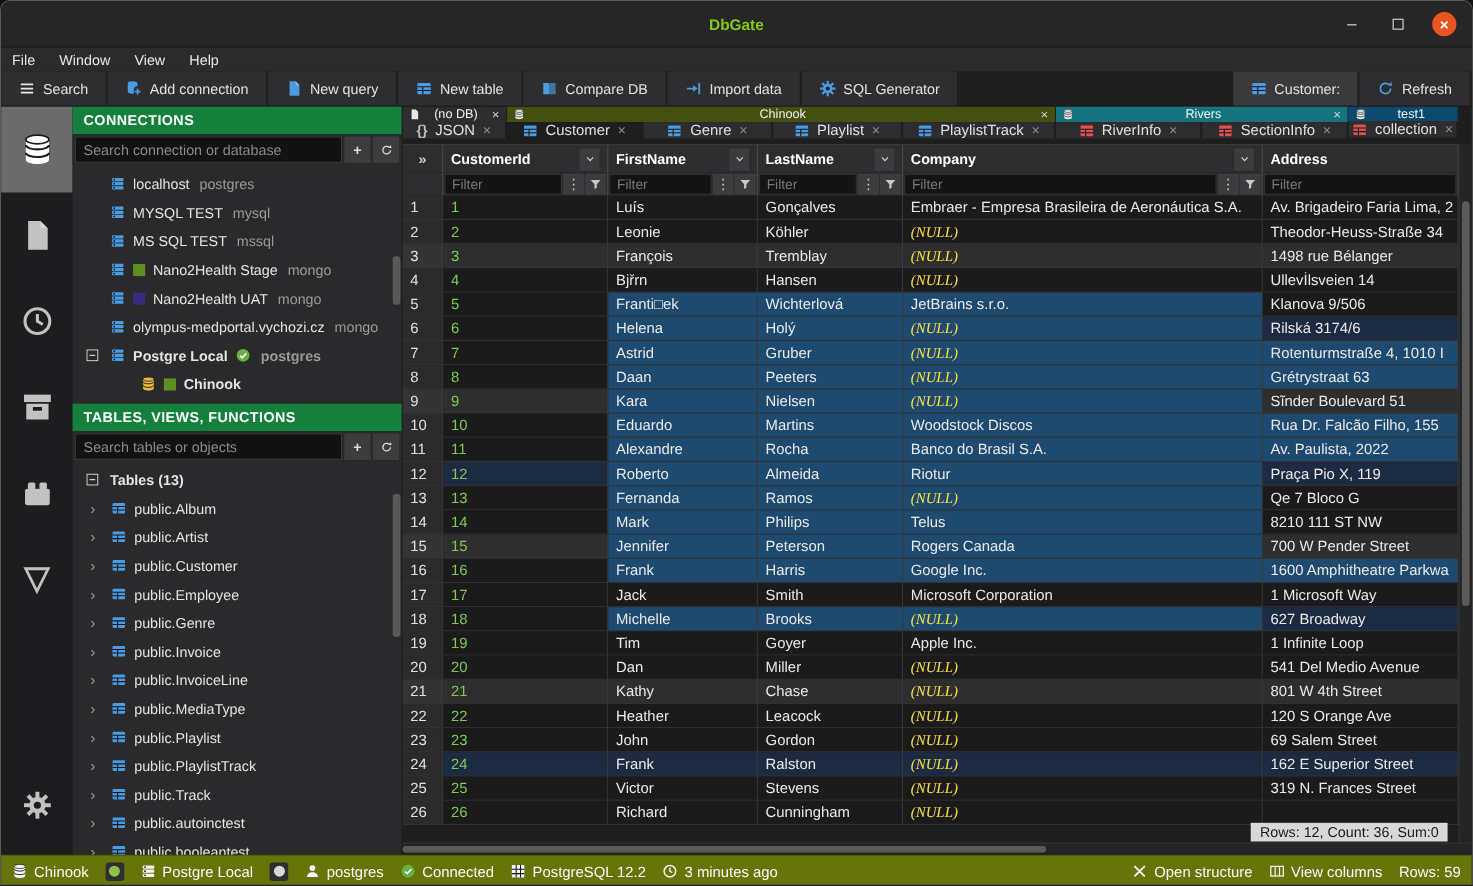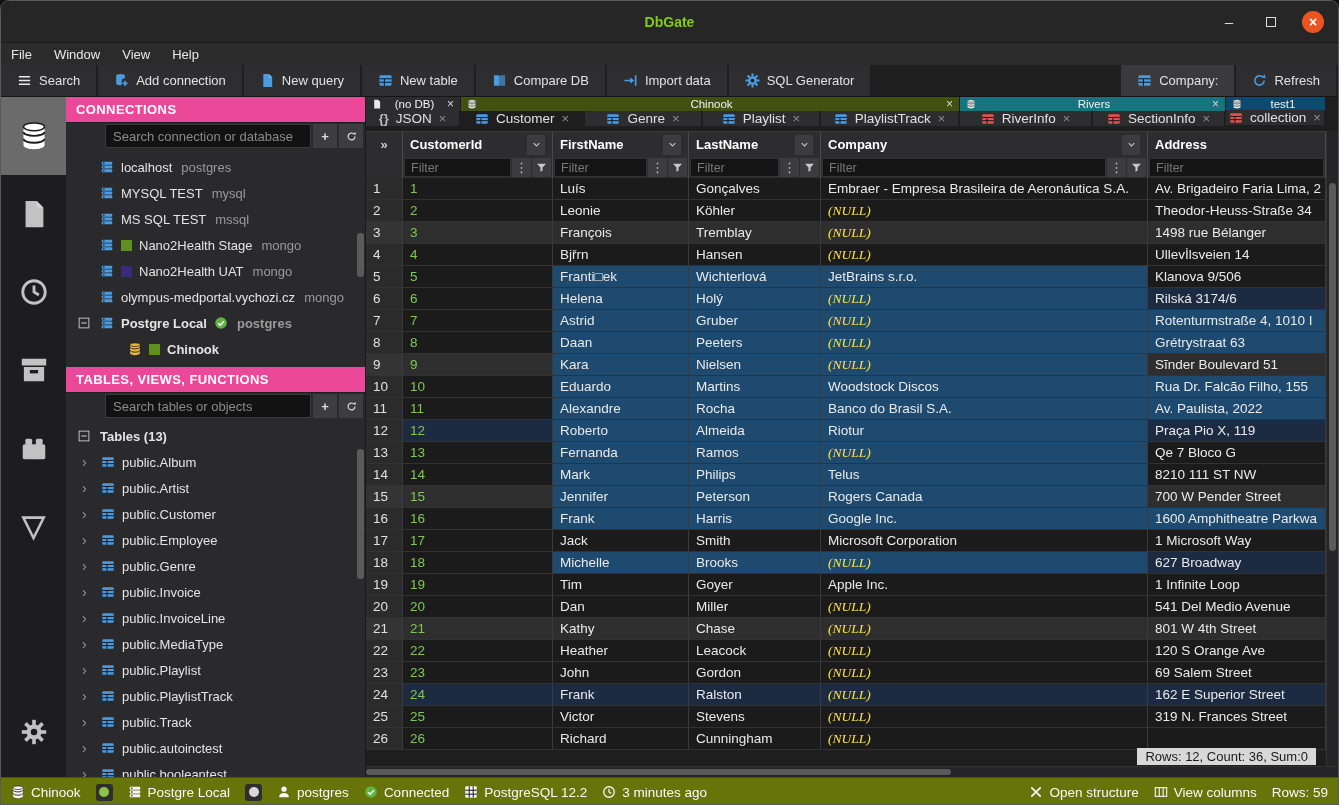--- a/index.html
+++ b/index.html
@@ -28,23 +28,23 @@
   .ic { display:inline-flex; align-items:center; justify-content:center; line-height:0; }
   .ic.txt { line-height:1; font-weight:bold; }
   
   #main { display:flex; height:680px; }
   #rail { width:65px; background:#1d1d1f; display:flex; flex-direction:column; align-items:center; padding-top:0; }
   .rail-item { width:65px; height:78px; display:flex; align-items:center; justify-content:center; }
   .rail-item.active { background:#6b6b6b; }
   .rail-bottom { margin-top:auto; margin-bottom:6px; }
   
   #sidepanel { width:300px; background:#2a2a2c; display:flex; flex-direction:column; border-right:1px solid #1a1a1a; position:relative; }
-  .panel-header { height:26px; background:#ec4899; display:flex; align-items:center; padding:0 10px; font-weight:bold; letter-spacing:.4px; color:#fff; border-bottom:1px solid #1f1f1f; }
+  .panel-header { height:26px; background:#15803d; display:flex; align-items:center; padding:0 10px; font-weight:bold; letter-spacing:.4px; color:#fff; border-bottom:1px solid #1f1f1f; }
   .search-row { height:26px; display:flex; align-items:stretch; background:#2a2a2c; padding:1px 2px; gap:2px; }
-  .search-row input { flex:1; background:#121212; border:1px solid #3a3a3a; color:#cfcfcf; padding:0 7px; font-size:13px; font-family:"Liberation Sans",sans-serif;margin-left:37px; }
+  .search-row input { flex:1; background:#121212; border:1px solid #3a3a3a; color:#cfcfcf; padding:0 7px; font-size:13px; font-family:"Liberation Sans",sans-serif; }
   .search-row input::placeholder { color:#8a8a8a; }
   .sq-btn { width:24px; background:#3d3d3f; display:flex; align-items:center; justify-content:center; color:#ddd; font-weight:bold; }
   .tree { overflow:hidden; position:relative; }
   #conn-list { height:218px; padding-top:5px; }
   #tables-list { flex:1; padding-top:4px; }
   .tree-row { height:26px; display:flex; align-items:center; gap:7px; padding-left:34px; white-space:nowrap; }
   .tree-row .eng { color:#9a9a9a; margin-left:2px; }
   .tree-row.bold { font-weight:bold; }
   .tree-row .sq { width:11px; height:11px; display:inline-block; }
   .tree-row .expander { width:12px; margin-left:-22px; margin-right:3px; display:inline-flex; }
@@ -197,21 +197,21 @@
         </div>
       </div>
     <div id="toolbar-right">
       <div class="tbtn plain">
         <span class="ic" id="cur-table-ic">
             <svg width="15" height="15" viewBox="0 0 16 16">
               <rect x="1.5" y="2.5" width="13" height="11" rx="1.2" fill="#4a9be0"></rect>
               <path stroke="#15151a" stroke-width="1.1" fill="none" d="M1.5 6.2h13M6.8 6.2v7.3M1.5 9.9h13"></path>
             </svg>
           </span>
-        <span>Company:</span>
+        <span>Customer:</span>
       </div>
       <div class="tbtn">
         <span class="ic" id="refresh-ic">
             <svg width="15" height="15" viewBox="0 0 16 16">
               <path d="M13 8a5 5 0 1 1-1.7-3.8" fill="none" stroke="#4a9be0" stroke-width="1.7"></path>
               <path fill="#4a9be0" d="M13.8 1.4l.5 4.2-4.1-.7z"></path>
             </svg>
           </span>
         <span>Refresh</span>
       </div>

